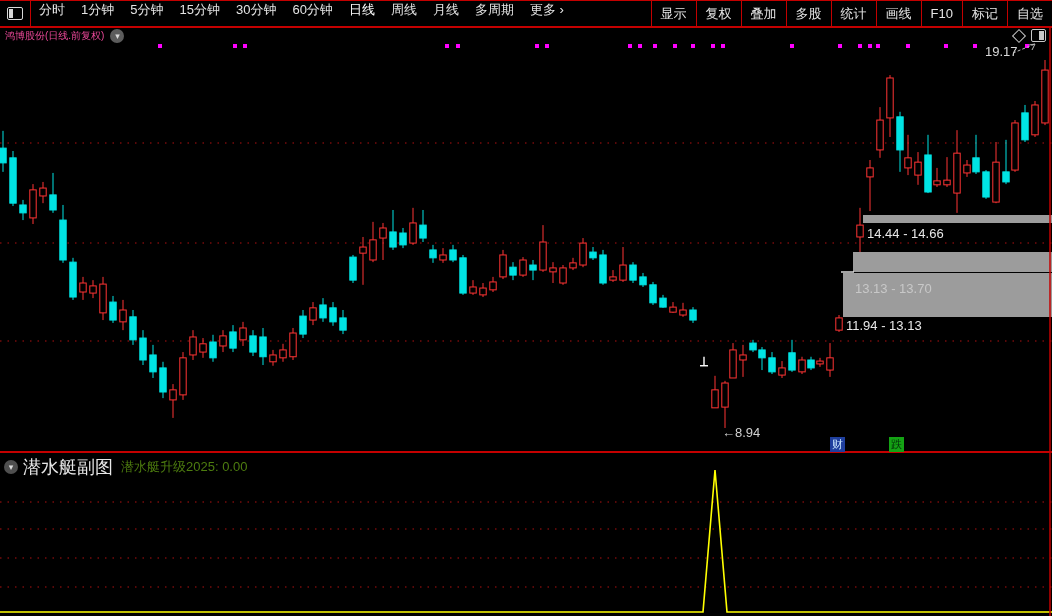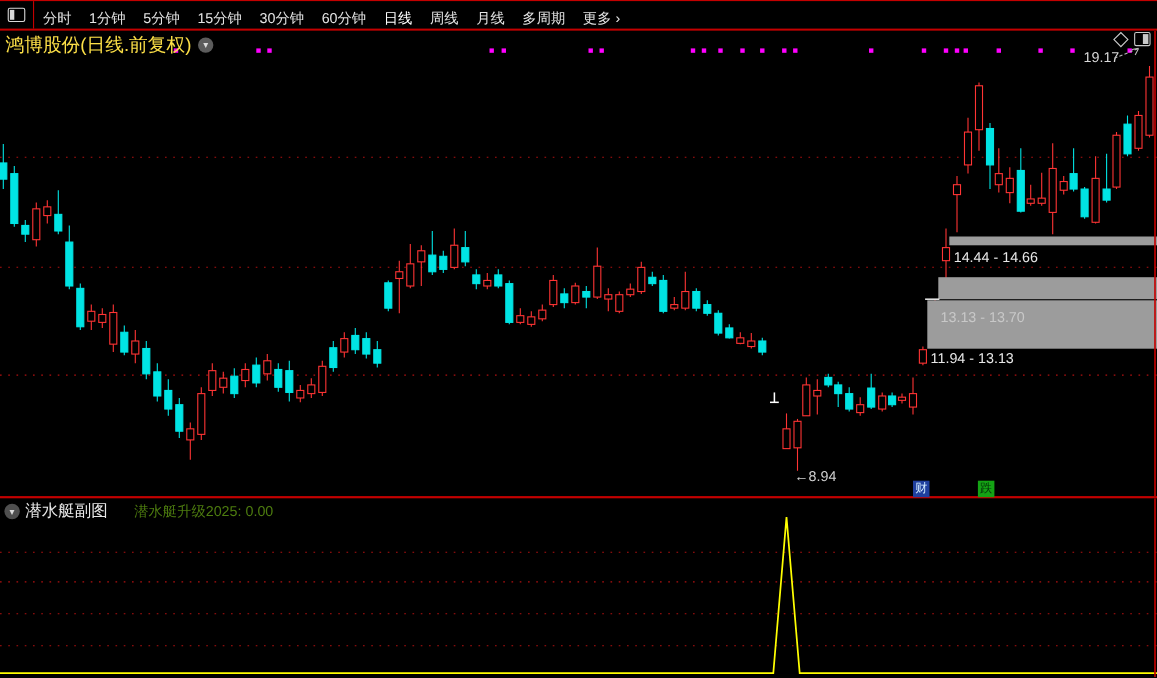--- a/index.html
+++ b/index.html
@@ -5,46 +5,46 @@
   html,body{margin:0;padding:0;background:#000;}
   .app{position:relative;width:1052px;height:616px;background:#000;overflow:hidden;
        font-family:"Liberation Sans","DejaVu Sans",sans-serif;}
   
   .menubar{box-sizing:border-box;height:28px;display:flex;align-items:stretch;
            border-top:1px solid #c40000;border-bottom:2px solid #c40000;background:#000;}
   .win-icon{width:30px;display:flex;align-items:center;justify-content:center;
             border-right:1px solid #c40000;}
   .win-icon .sq{width:14px;height:11px;border:1px solid #d8d8d8;border-radius:2px;position:relative;}
   .win-icon .sq span{position:absolute;left:1px;top:1px;bottom:1px;width:4px;background:#d8d8d8;}
-  .menu-left{display:flex;align-items:flex-end;}
+  .menu-left{display:flex;align-items:flex-start;}
   .menu-left .mi{color:#e4e4e4;font-size:13px;padding:0 8px;cursor:default;white-space:nowrap;}
   .menu-left .mi.active{color:#ffffff;}
   .menu-right{display:flex;align-items:stretch;margin-left:auto;}
   .menu-right .mi{color:#e4e4e4;font-size:13px;padding:0 9px;display:flex;align-items:center;
                   border-left:1px solid #c40000;white-space:nowrap;}
   
   .chart-area{position:relative;width:1052px;height:423px;background:#000;}
   .chart-title{position:absolute;left:5px;top:1px;display:flex;align-items:center;z-index:5;}
-  .chart-title .t{color:#fde047;font-size:17px;}
+  .chart-title .t{color:#ec4899;font-size:10px;}
   .circle-chevron{display:inline-block;width:14px;height:14px;margin-left:6px;border-radius:50%;
                   background:#5c5c5c;color:#dcdcdc;font-size:9px;line-height:14px;text-align:center;}
   .corner-icons{position:absolute;right:6px;top:1px;display:flex;align-items:center;gap:7px;z-index:5;}
   .diamond{width:8px;height:8px;border:1px solid #c8c8c8;transform:rotate(45deg);display:inline-block;}
   .split-sq{width:13px;height:11px;border:1px solid #c8c8c8;border-radius:2px;position:relative;display:inline-block;}
   .split-sq span{position:absolute;right:1px;top:1px;bottom:1px;width:5px;background:#c8c8c8;}
   .badge{position:absolute;width:15px;height:15px;font-size:11px;line-height:15px;text-align:center;z-index:4;}
   .badge-cai{left:830px;top:409px;background:#1f3f9e;color:#cfeaff;}
   .badge-die{left:889px;top:409px;background:#14a314;color:#04330a;}
   svg{position:absolute;left:0;top:0;}
   
   .subpane{position:relative;box-sizing:border-box;width:1052px;height:165px;background:#000;
            border-top:2px solid #c40000;}
   .sub-header{position:absolute;left:4px;top:2px;display:flex;align-items:center;z-index:5;}
   .sub-header .circle-chevron{margin-left:0;margin-right:5px;background:#4f4f4f;}
-  .sub-name{color:#e8e8e8;font-size:15px;margin-right:24px;}
+  .sub-name{color:#e8e8e8;font-size:18px;margin-right:8px;}
   .sub-val{color:#4d7c0f;font-size:13px;}
 </style>
 </head>
 <body>
 
 <div class="app">
 
   <div class="menubar">
     <div class="win-icon">
       <div class="sq">
@@ -56,20 +56,31 @@
         <span class="mi">1分钟</span>
         <span class="mi">5分钟</span>
         <span class="mi">15分钟</span>
         <span class="mi">30分钟</span>
         <span class="mi">60分钟</span>
         <span class="mi active">日线</span>
         <span class="mi">周线</span>
         <span class="mi">月线</span>
         <span class="mi">多周期</span>
         <span class="mi">更多 ›</span>
+      </div>
+    <div class="menu-right" id="menu-right">
+        <span class="mi">显示</span>
+        <span class="mi">复权</span>
+        <span class="mi">叠加</span>
+        <span class="mi">多股</span>
+        <span class="mi">统计</span>
+        <span class="mi">画线</span>
+        <span class="mi">F10</span>
+        <span class="mi">标记</span>
+        <span class="mi">自选</span>
       </div>
   </div>
 
   <div class="chart-area">
     <div class="chart-title">
       <span class="t">鸿博股份(日线.前复权)</span>
       <span class="circle-chevron">▾</span>
     </div>
     <div class="corner-icons">
       <span class="diamond"></span>

